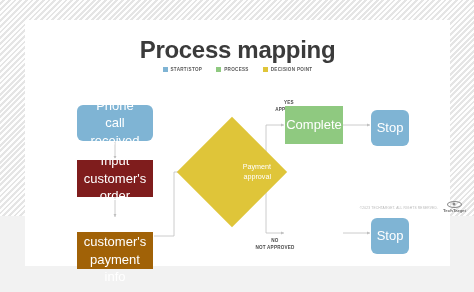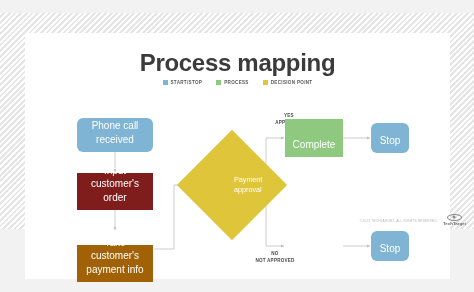--- a/index.html
+++ b/index.html
@@ -17,21 +17,20 @@
     position: relative;
     width: 474px;
     height: 216px;
     background-color: #f4f4f4;
     background-image:
       repeating-linear-gradient(135deg,
         rgba(255,255,255,0.95) 0px,
         rgba(255,255,255,0.95) 2px,
         rgba(228,228,228,0.95) 2px,
         rgba(228,228,228,0.95) 4px);
-    margin-top: 13px;
   }
   #card {
     position: absolute;
     left: 25px;
     top: 20px;
     width: 425px;
     height: 246px;
     background: #ffffff;
   }
   #title {
@@ -74,48 +73,48 @@
   #flow {
     position: absolute;
     left: 0;
     top: 0;
     width: 425px;
     height: 246px;
   }
   .node {
     position: absolute;
     display: flex;
-    align-items: flex-end;
+    align-items: center;
     justify-content: center;
     text-align: center;
     color: #ffffff;
-    font-size: 10px;
+    font-size: 13px;
     line-height: 1.35;
-    padding: 6px;
+    padding: 18px;
     box-sizing: border-box;
   }
   .node.rounded { border-radius: 6px; }
   .node .node-text { display: block; }
 
   .diamond-wrap {
     position: absolute;
     display: flex;
     align-items: center;
     justify-content: center;
   }
   .diamond-shape {
     position: absolute;
     left: 0; top: 0;
     width: 100%; height: 100%;
     transform: rotate(45deg);
   }
   .diamond-label {
     position: relative;
     z-index: 2;
-    text-align: left;
+    text-align: right;
     color: #ffffff;
     font-size: 7.2px;
     line-height: 1.35;
     padding-left: 41px;
   }
   .edge-label {
     position: absolute;
     text-align: center;
     font-size: 4.6px;
     font-weight: bold;

